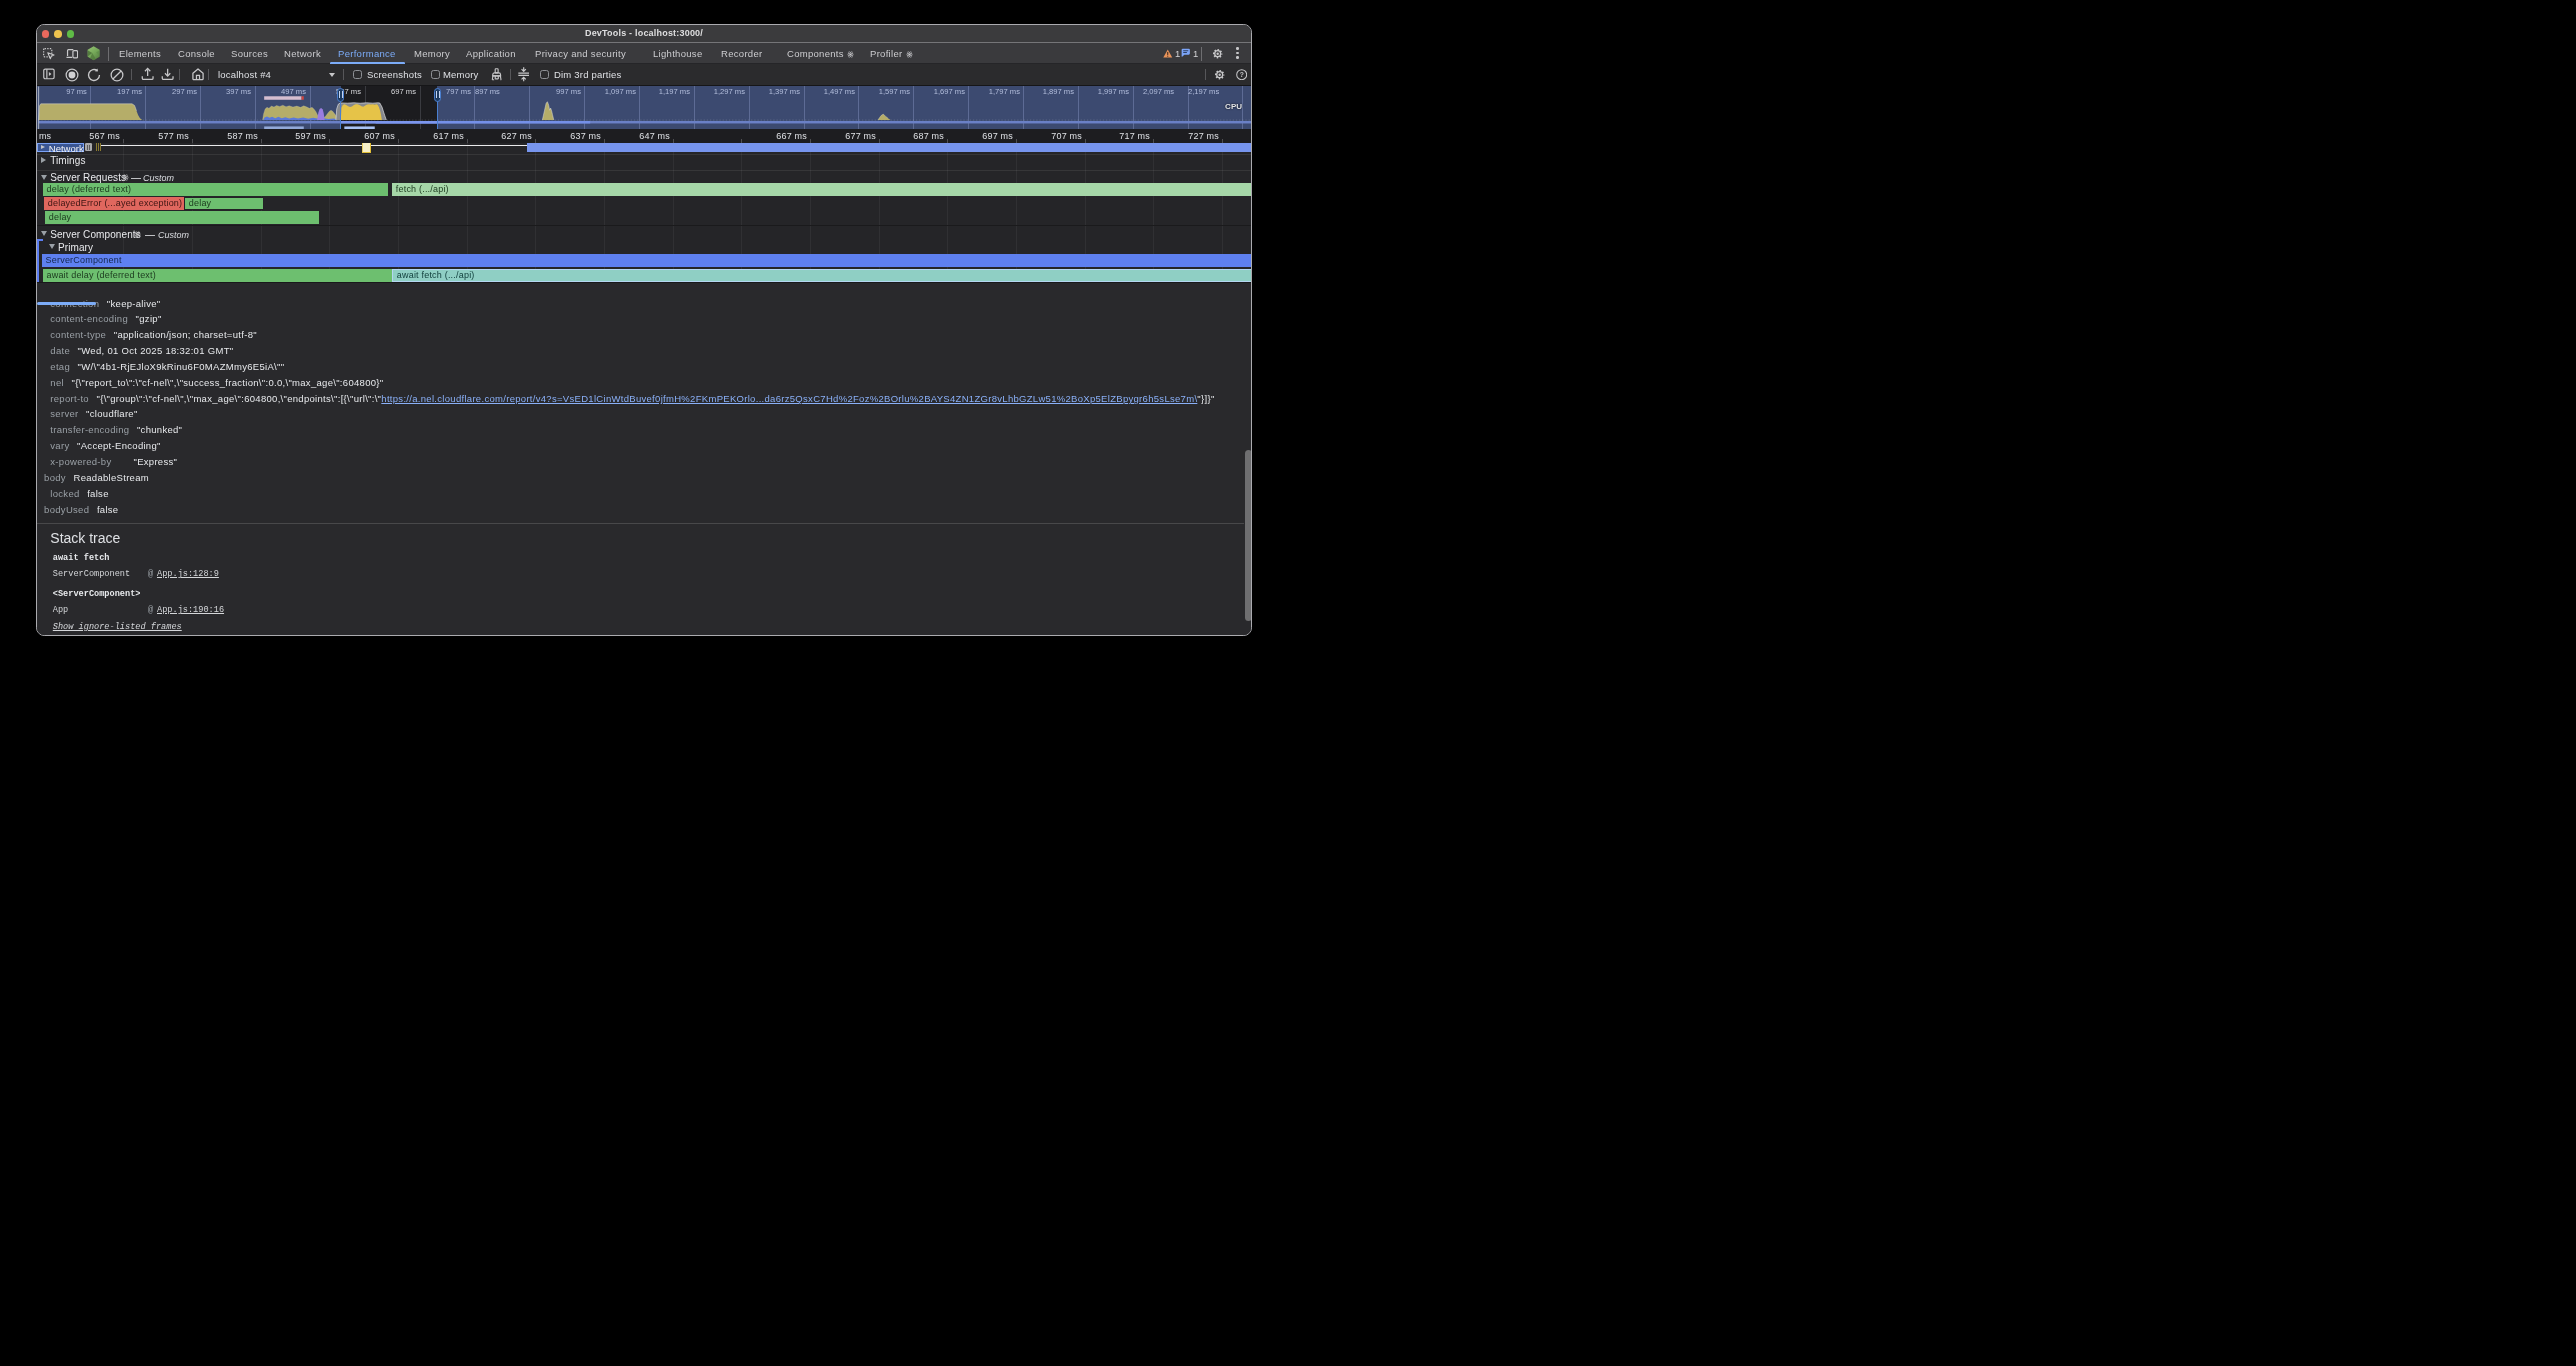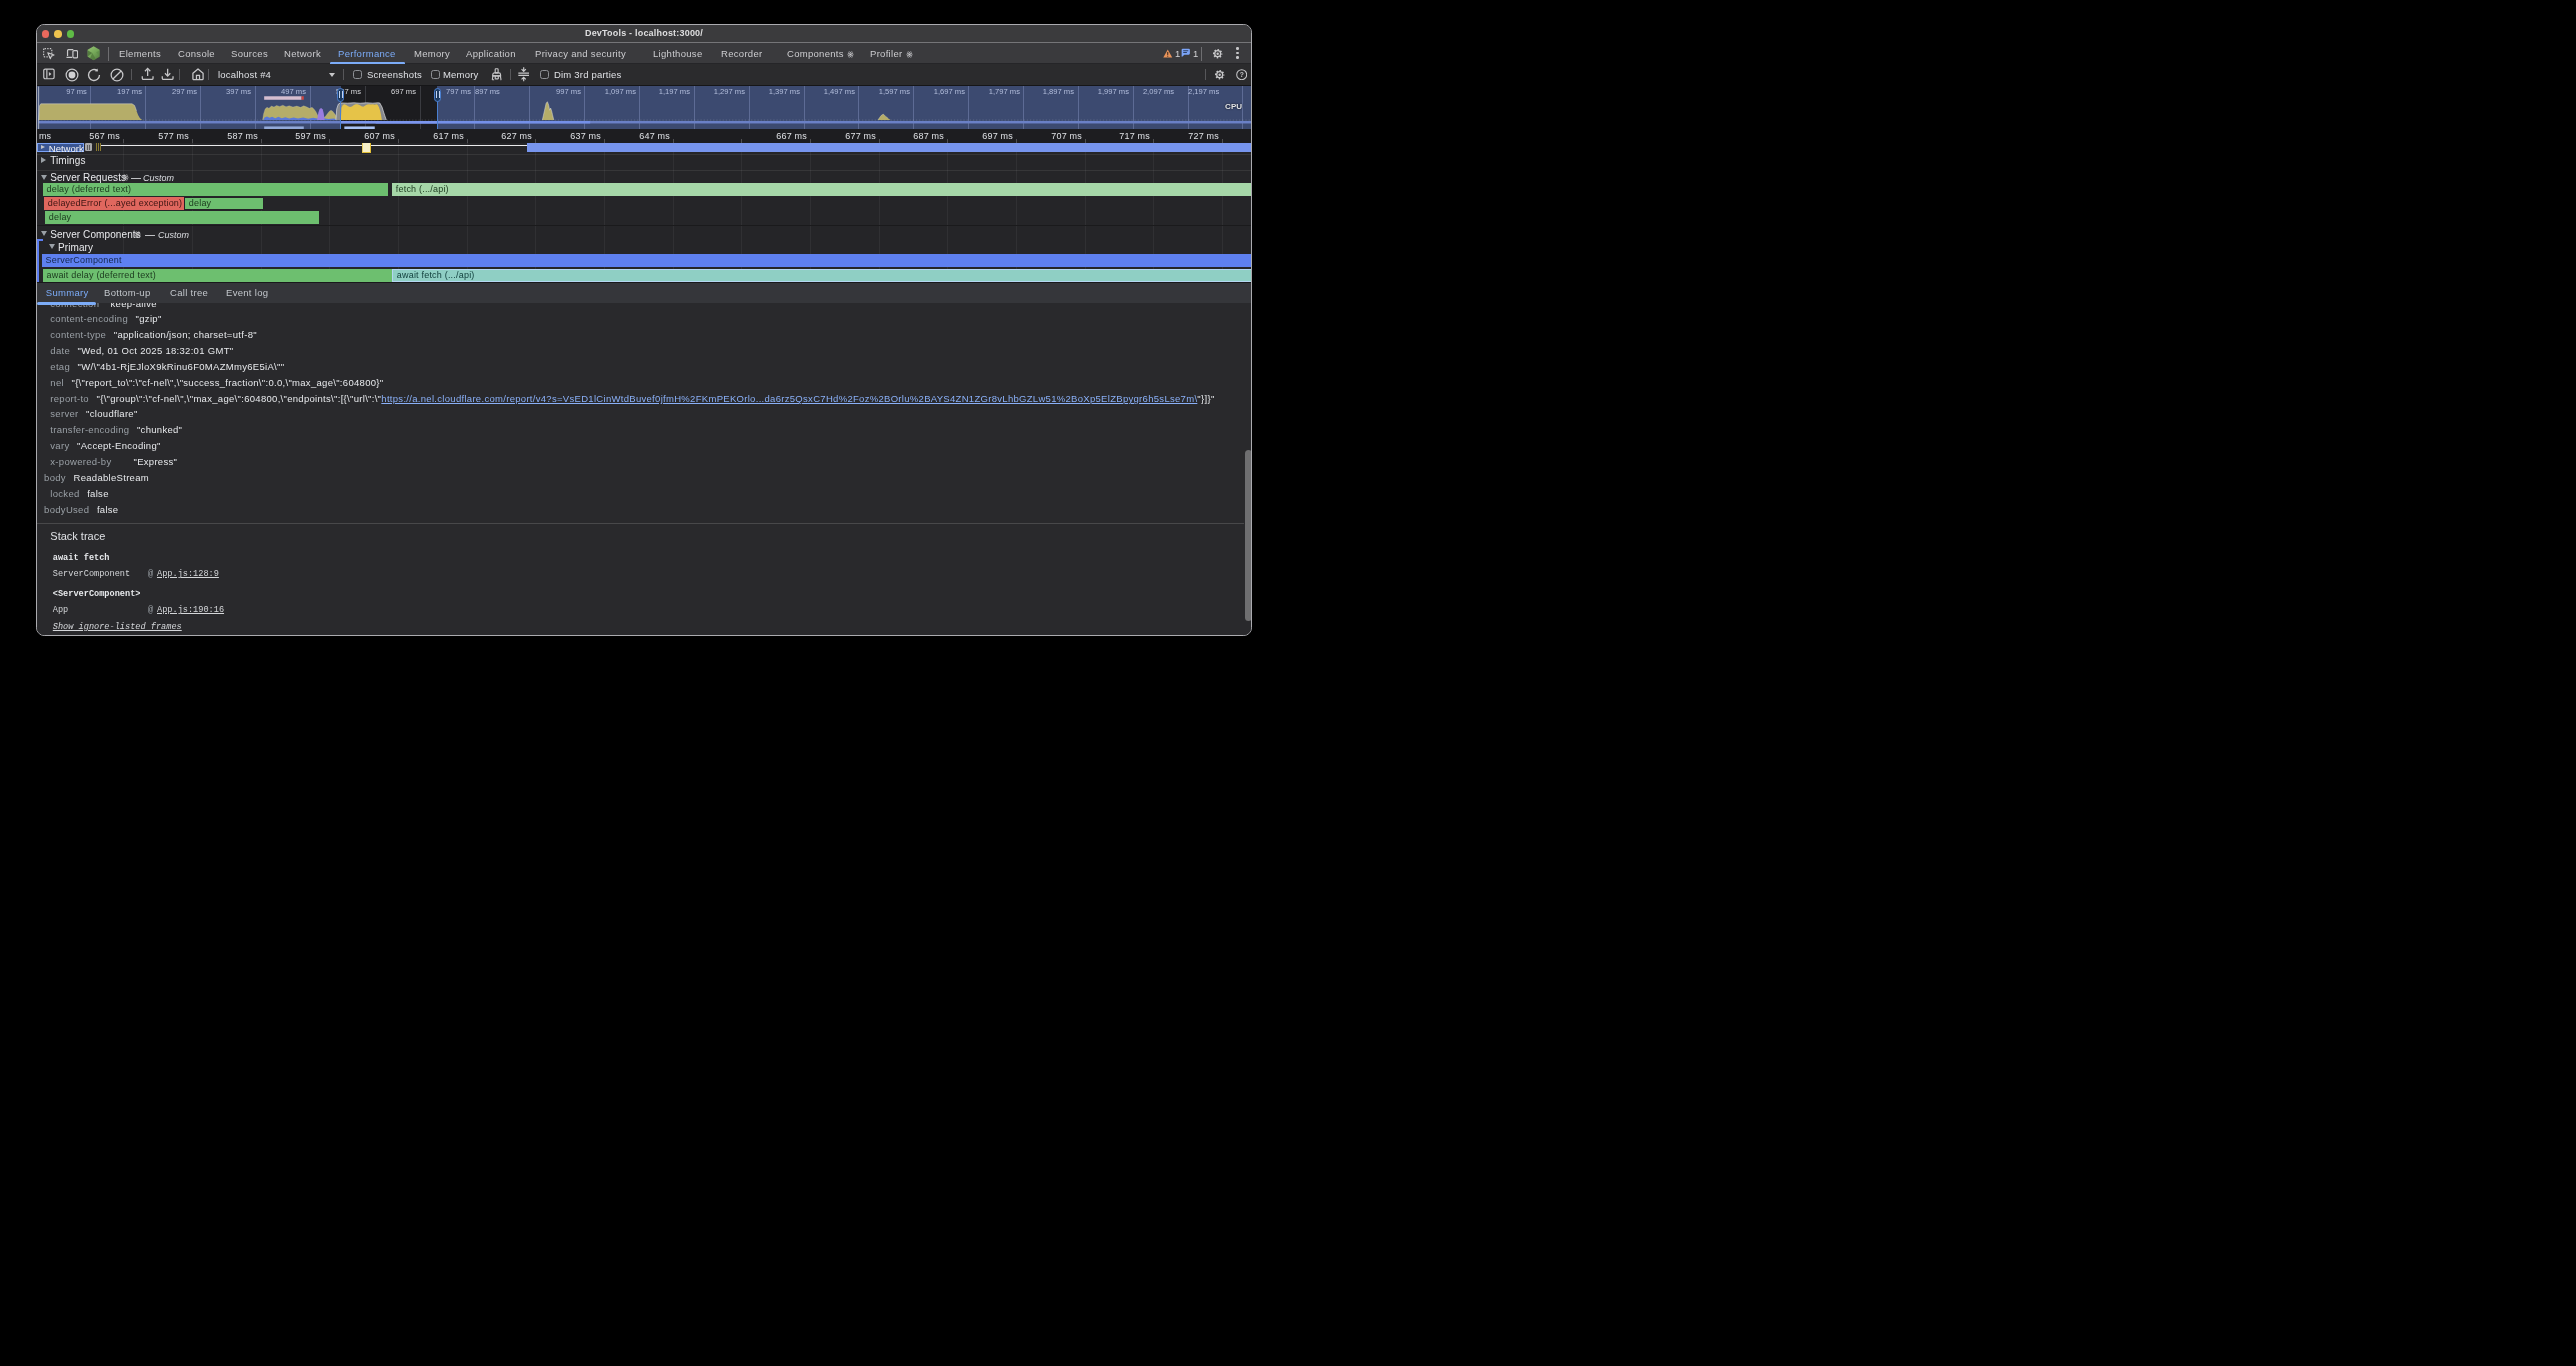--- a/index.html
+++ b/index.html
@@ -470,29 +470,23 @@
         <div class="abs kvrow" style="left:13.3px;top:92px;"><span class="k" style="margin-right:7.6px;">nel</span><span class="v">"{\"report_to\":\"cf-nel\",\"success_fraction\":0.0,\"max_age\":604800}"</span></div>
         <div class="abs kvrow" style="left:13.3px;top:108px;letter-spacing:0.3px;"><span class="k" style="margin-right:7.6px;">report-to</span><span class="v">"{\"group\":\"cf-nel\",\"max_age\":604800,\"endpoints\":[{\"url\":\"</span><span class="v link">https://a.nel.cloudflare.com/report/v4?s=VsED1lCinWtdBuvef0jfmH%2FKmPEKOrlo...da6rz5QsxC7Hd%2Foz%2BOrlu%2BAYS4ZN1ZGr8vLhbGZLw51%2BoXp5ElZBpygr6h5sLse7m\</span><span class="v">"}]}"</span></div>
         <div class="abs kvrow" style="left:13.3px;top:123px;"><span class="k" style="margin-right:7.6px;">server</span><span class="v">"cloudflare"</span></div>
         <div class="abs kvrow" style="left:13.3px;top:139px;"><span class="k" style="margin-right:7.6px;">transfer-encoding</span><span class="v">"chunked"</span></div>
         <div class="abs kvrow" style="left:13.3px;top:155px;"><span class="k" style="margin-right:7.6px;">vary</span><span class="v">"Accept-Encoding"</span></div>
         <div class="abs kvrow" style="left:13.3px;top:171px;"><span class="k" style="margin-right:22px;">x-powered-by</span><span class="v">"Express"</span></div>
         <div class="abs kvrow" style="left:7.1px;top:187px;"><span class="k" style="margin-right:7.6px;">body</span><span class="v">ReadableStream</span></div>
         <div class="abs kvrow" style="left:13.3px;top:203px;"><span class="k" style="margin-right:7.6px;">locked</span><span class="v">false</span></div>
         <div class="abs kvrow" style="left:7.1px;top:219px;"><span class="k" style="margin-right:7.6px;">bodyUsed</span><span class="v">false</span></div>
       </div>
-    <div class="abs" id="btabs">
-      <div class="abs btab" style="left:8.8px;color:#7cacf8;">Summary</div>
-      <div class="abs btab" style="left:67px;">Bottom-up</div>
-      <div class="abs btab" style="left:133px;">Call tree</div>
-      <div class="abs btab" style="left:189px;">Event log</div>
-    </div>
     <div class="abs" style="left:0;top:19px;width:59px;height:2.7px;background:#7cacf8;border-radius:1.9px;"></div>
     <div class="abs" style="left:0;top:240px;width:1207px;height:0.6px;background:#48484a;"></div>
-    <div class="abs" style="left:13.3px;top:247px;font-size:11px;color:#dfe1e5;">Stack trace</div>
+    <div class="abs" style="left:13.3px;top:247px;font-size:14px;color:#dfe1e5;">Stack trace</div>
     <div class="abs mono monob" style="left:15.8px;top:270px;">await fetch</div>
     <div class="abs mono" style="left:15.8px;top:286px;">ServerComponent</div>
     <div class="abs mono" style="left:111px;top:286px;color:#9aa0a6;">@</div>
     <div class="abs mono link" style="left:120px;top:286px;">App.js:128:9</div>
     <div class="abs mono monob" style="left:15.8px;top:306px;">&lt;ServerComponent&gt;</div>
     <div class="abs mono" style="left:15.8px;top:322px;">App</div>
     <div class="abs mono" style="left:111px;top:322px;color:#9aa0a6;">@</div>
     <div class="abs mono link" style="left:120px;top:322px;">App.js:190:16</div>
     <div class="abs mono link" style="left:15.8px;top:339px;font-style:italic;">Show ignore-listed frames</div>
     <div class="abs" style="left:1208px;top:167px;width:6.7px;height:171px;background:#6e6e70;border-radius:3.5px;"></div>

